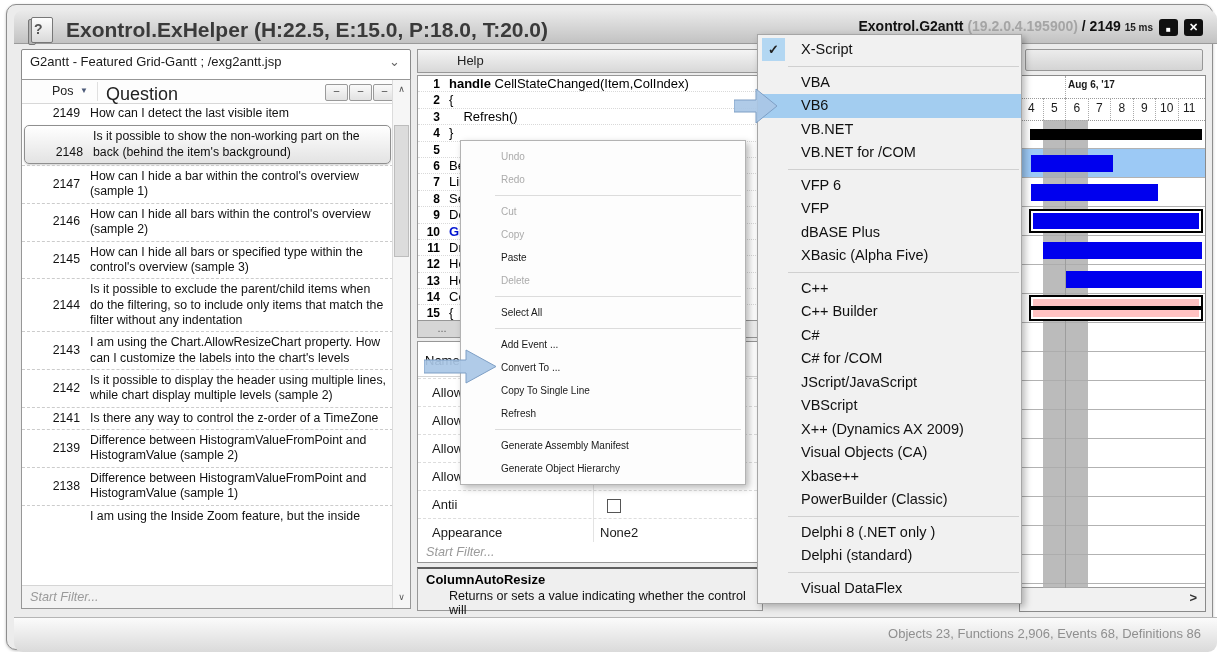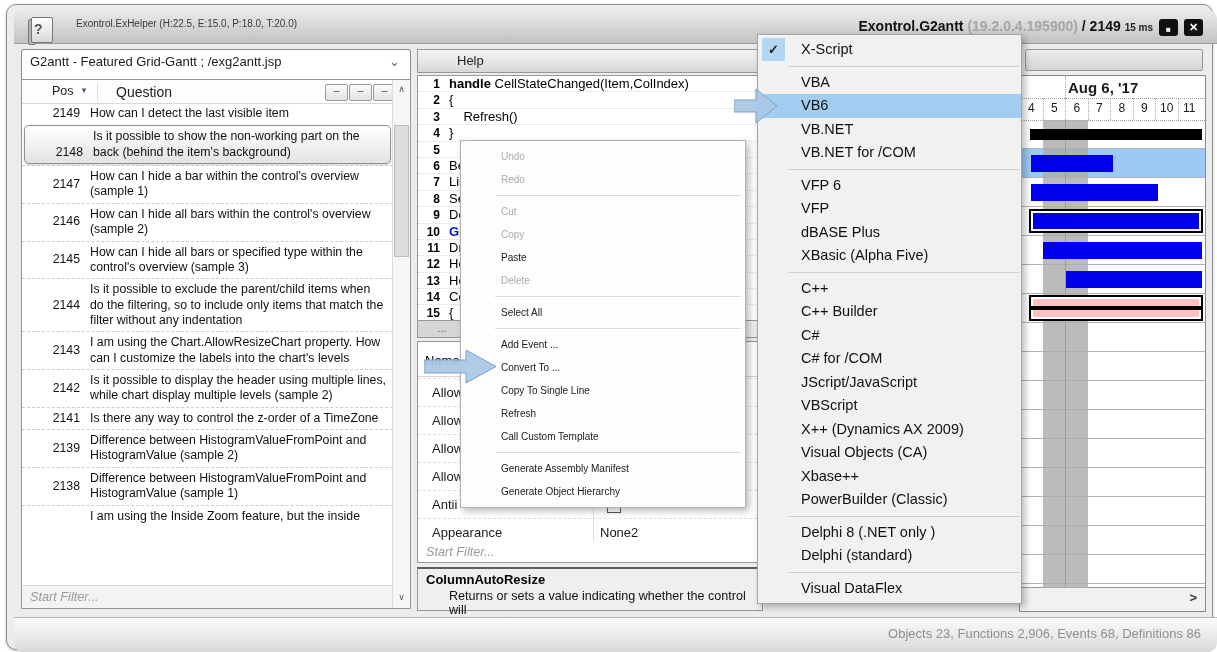--- a/index.html
+++ b/index.html
@@ -11,21 +11,21 @@
           border:1px solid #8e8e8e;border-radius:10px;background:#ececec;
           box-shadow:0 1px 3px rgba(0,0,0,.25);}
   .titlebar{position:absolute;left:7px;top:5px;width:1203px;height:33px;
             border-radius:9px 9px 0 0;background:linear-gradient(#ebebeb,#c2c2c2);
             border-bottom:1px solid #9a9a9a;}
   .logo{position:absolute;left:14px;top:5px;width:26px;height:28px;}
   .logo .page{position:absolute;left:3px;top:2px;width:20px;height:24px;background:linear-gradient(#fdfdfd,#d9d9d9);
               border:1px solid #777;border-radius:2px;}
   .logo .spine{position:absolute;left:0;top:4px;width:6px;height:24px;background:#b5b5b5;border:1px solid #777;border-radius:2px;}
   .logo .q{position:absolute;left:6px;top:6px;font-size:14px;font-weight:bold;color:#555;}
-  .title-left{position:absolute;left:62px;top:8px;font-size:10px;font-weight:normal;color:#3a3a3a;}
+  .title-left{position:absolute;left:52px;top:8px;font-size:21px;font-weight:bold;color:#3a3a3a;}
   .title-right{position:absolute;right:64px;top:8px;font-size:14px;font-weight:bold;white-space:nowrap;}
   .title-right .prod{color:#111;}
   .title-right .ver{color:#a5a5a5;}
   .title-right .rec{color:#111;}
   .title-right .ms{font-size:10px;color:#222;}
   .winbtn{position:absolute;top:9px;width:19px;height:17px;background:#101010;border-radius:3px;color:#fff;
           display:flex;align-items:center;justify-content:center;font-size:10px;font-weight:bold;cursor:pointer;}
   .btn-min{right:39px;align-items:flex-end;padding-bottom:2px;box-sizing:border-box;font-size:8px;}
   .btn-close{right:14px;font-size:11px;}
 
@@ -33,21 +33,21 @@
   .dropdown{position:absolute;left:14px;top:44px;width:390px;height:40px;background:#fff;
             border:1px solid #8a8a8a;border-radius:2px;font-size:13px;line-height:24px;
             padding-left:8px;box-sizing:border-box;}
   .dropdown .chev{position:absolute;right:10px;top:0;color:#666;font-size:13px;}
   .qtable{position:absolute;left:14px;top:74px;width:390px;height:530px;background:#fff;
           border:1px solid #979797;box-sizing:border-box;overflow:hidden;}
   .qheader{position:absolute;left:0;top:0;right:17px;height:23px;background:#fdfdfd;border-bottom:1px solid #d8d8d8;}
   .qheader .pos-h{position:absolute;left:30px;top:4px;font-size:12.5px;color:#222;}
   .qheader .funnel{position:absolute;left:58px;top:6px;font-size:8px;color:#4c5a78;}
   .qheader .colsep{position:absolute;left:75px;top:2px;bottom:2px;width:1px;background:#e0e0e0;}
-  .qheader .q-h{position:absolute;left:94px;top:4px;font-size:14px;color:#222;}
+  .qheader .q-h{position:absolute;left:84px;top:4px;font-size:18px;color:#222;}
   .mini-btn{position:absolute;top:4px;width:21px;height:15px;background:linear-gradient(#fafafa,#e2e2e2);
             border:1px solid #9a9a9a;border-radius:2px;font-size:10px;color:#444;text-align:center;line-height:11px;cursor:pointer;}
   .qrows{position:absolute;left:0;top:23px;right:17px;bottom:22px;overflow:hidden;font-size:12.3px;line-height:1.25;}
   .qrow{display:flex;align-items:center;padding:3px 0;border-top:1px dashed #ccc;cursor:pointer;}
   .qrow:first-child{border-top:none;}
   .qpos{width:58px;text-align:right;padding-right:10px;flex:none;color:#111;}
   .qtext{flex:1;padding-right:6px;color:#111;}
   .qrow.selected{border:1px solid #8f8f8f;border-radius:5px;margin:1px 2px;
                  background:linear-gradient(#ffffff,#e3e3e3);box-shadow:0 1px 2px rgba(0,0,0,.18);align-items:flex-end;}
   .qrow.partial{color:#111;overflow:hidden;height:12px;align-items:flex-start;}
@@ -87,21 +87,21 @@
             border:1px solid #979797;border-top:2px solid #5f5f5f;box-sizing:border-box;padding:3px 8px;}
   .desc-title{font-size:13px;font-weight:bold;color:#000;}
   .desc-text{font-size:12.6px;color:#111;margin-top:2px;margin-left:23px;}
 
   
   .gantt-blank{position:absolute;left:1018px;top:44px;width:178px;height:22px;
                background:linear-gradient(#ececec,#d4d4d4);border:1px solid #979797;border-radius:2px;box-sizing:border-box;}
   .gantt-box{position:absolute;left:1012px;top:70px;width:187px;height:537px;background:#fff;
              border:1px solid #8a8a8a;box-sizing:border-box;overflow:hidden;}
   .g-month{position:absolute;left:0;right:0;top:0;height:22px;border-bottom:1px dotted #9a9a9a;}
-  .g-month .lbl{position:absolute;left:48px;top:3px;font-size:15px;font-weight:bold;}
+  .g-month .lbl{position:absolute;left:48px;top:3px;font-size:10px;font-weight:bold;}
   .g-month .tick{position:absolute;left:45px;top:0;bottom:0;border-left:1px dotted #aaa;}
   .g-days{position:absolute;left:0;right:0;top:22px;height:22px;border-bottom:1px dotted #9a9a9a;display:flex;}
   .g-day{width:22.5px;flex:none;text-align:center;font-size:12px;line-height:21px;
          border-left:1px dotted #aaa;box-sizing:border-box;cursor:pointer;}
   .g-day:first-child{border-left:none;}
   .g-body{position:absolute;left:0;right:0;top:44px;bottom:23px;overflow:hidden;}
   .weekend{position:absolute;left:22.5px;width:45px;top:0;bottom:0;background:rgba(172,172,172,.82);z-index:1;}
   .weekend .mid{position:absolute;left:22px;top:0;bottom:0;width:1px;background:#9d9d9d;}
   .grow{position:relative;height:29px;border-bottom:1px solid #b2b2b2;box-sizing:border-box;}
   .grow.sel{background:#9cc9f5;}
@@ -403,21 +403,20 @@
     <div class="emi disabled">Copy</div>
     <div class="emi">Paste</div>
     <div class="emi disabled">Delete</div>
     <div class="esep"></div>
     <div class="emi">Select All</div>
     <div class="esep"></div>
     <div class="emi">Add Event ...</div>
     <div class="emi">Convert To ...</div>
     <div class="emi">Copy To Single Line</div>
     <div class="emi">Refresh</div>
-    <div class="emi">Call Custom Template</div>
     <div class="esep"></div>
     <div class="emi">Generate Assembly Manifest</div>
     <div class="emi">Generate Object Hierarchy</div>
   </div>
 
   <div class="langmenu">
     <div class="lmi">
       <span class="check">✓</span>
       <span>X-Script</span>
     </div>

